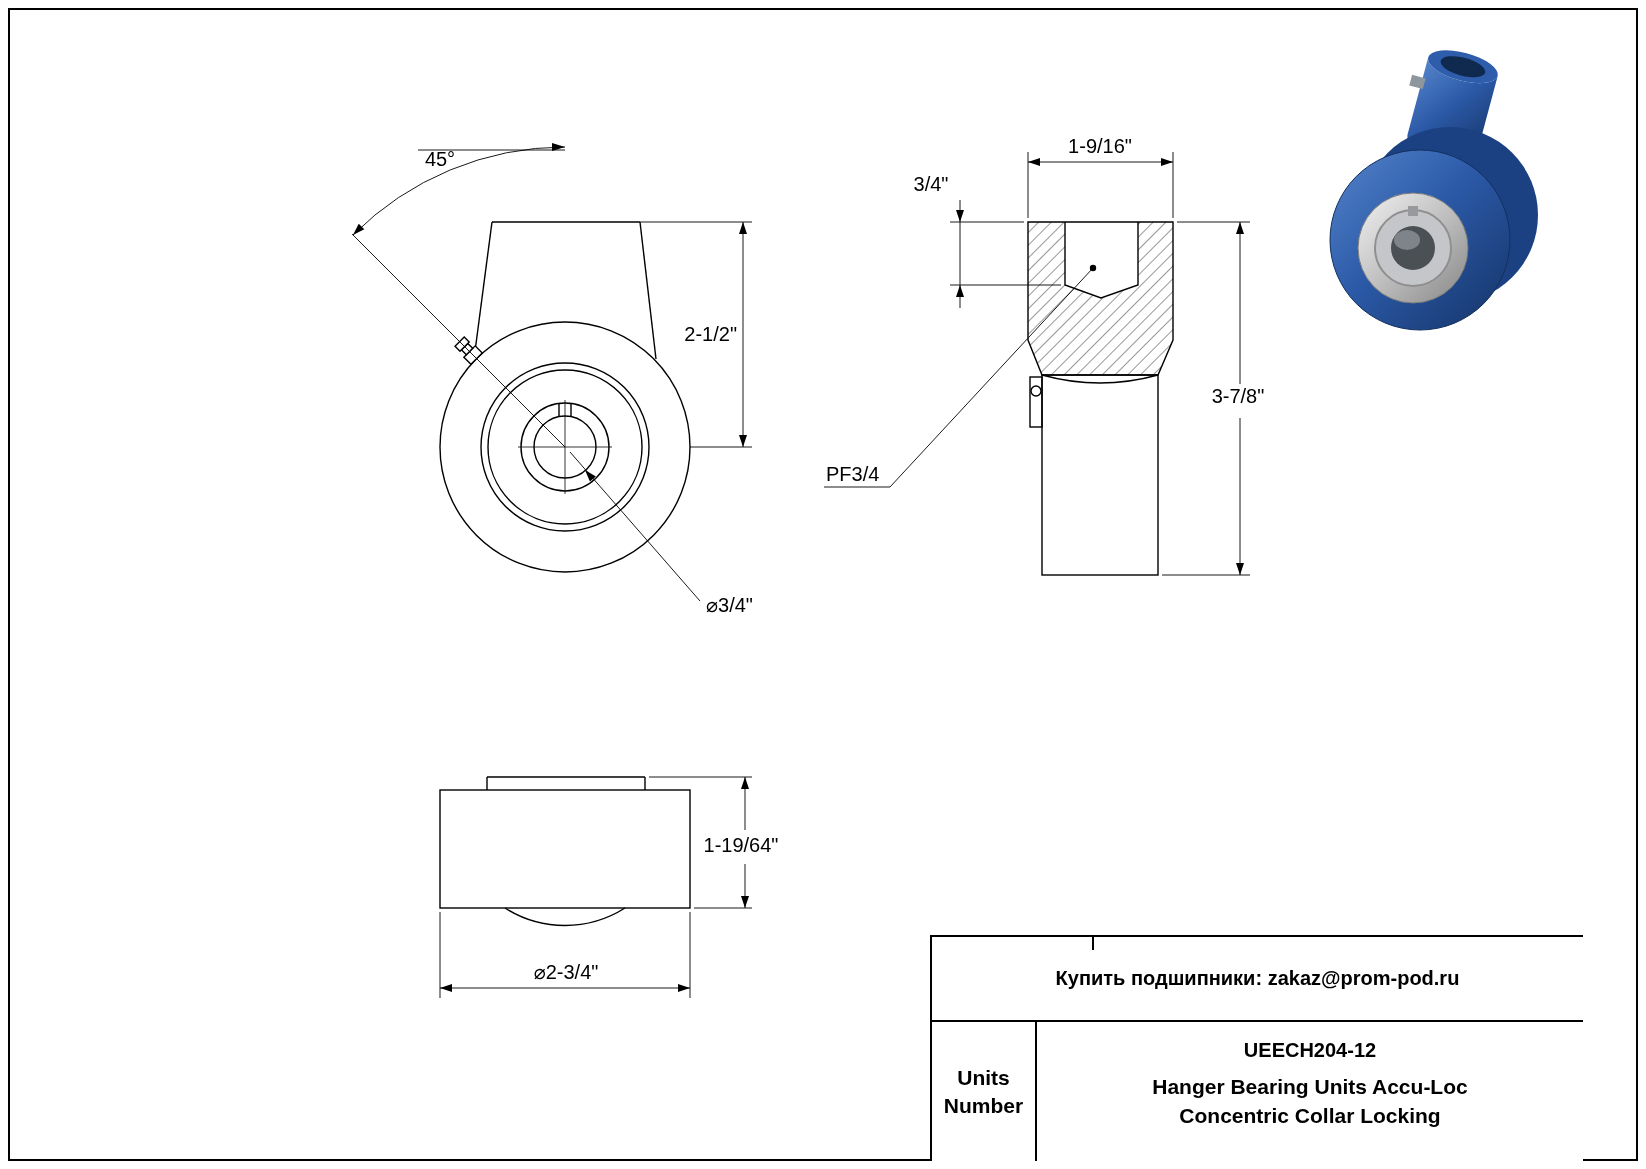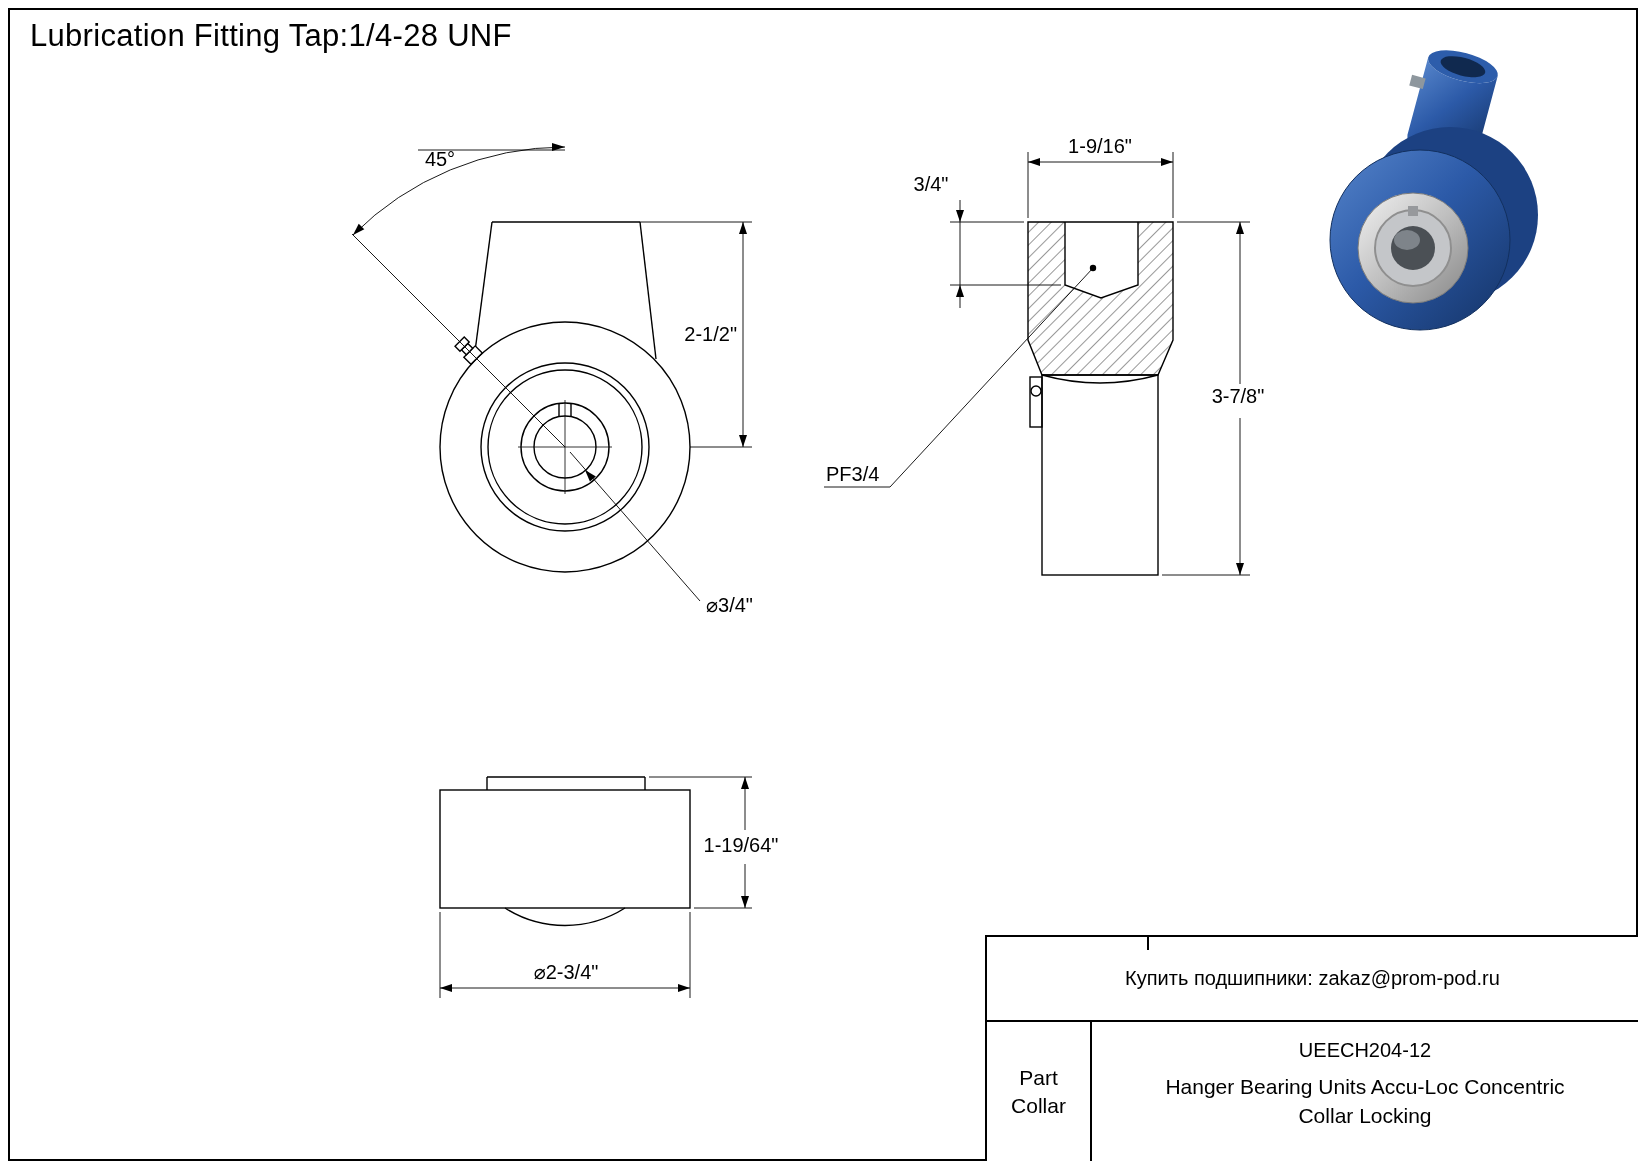--- a/index.html
+++ b/index.html
@@ -3,41 +3,40 @@
 <meta charset="utf-8">
 <style>
   * { margin:0; padding:0; box-sizing:border-box; }
   html,body { background:#ffffff; }
   body { font-family:"Liberation Sans", sans-serif; color:#000; }
   .page { position:relative; width:1646px; height:1169px; background:#fff; overflow:hidden; }
   .page-border { position:absolute; left:8px; top:8px; width:1630px; height:1153px; border:2px solid #000; pointer-events:none; }
   .page-title { position:absolute; left:30px; top:18px; font-size:31px; letter-spacing:0.3px; }
   svg.drawing { position:absolute; left:0; top:0; }
   svg text { font-family:"Liberation Sans", sans-serif; font-size:20px; fill:#000; stroke:none; }
-  .title-block { position:absolute; left:985px; top:935px; width:653px; height:226px;
+  .title-block { position:absolute; left:930px; top:935px; width:653px; height:226px;
                  border-top:2px solid #000; border-left:2px solid #000; background:#fff;
-                 display:flex; flex-direction:column; }
+                 display:flex; flex-direction:column;font-weight:bold; }
   .tb-top { height:85px; border-bottom:2px solid #000; display:flex; align-items:center;
             justify-content:center; font-size:20px; position:relative; }
   .tb-tick { position:absolute; left:160px; top:0; width:2px; height:13px; background:#000; }
   .tb-bottom { flex:1; display:flex; }
   .tb-part-label { width:105px; border-right:2px solid #000; display:flex; align-items:center;
                    justify-content:center; text-align:center; font-size:21px; line-height:1.3; padding:4px; }
   .tb-part-info { flex:1; padding-top:17px; text-align:center; }
   .tb-part-number { font-size:20px; }
   .tb-part-desc { margin-top:10px; font-size:21px; line-height:1.4; padding:0 70px; }
 </style>
 </head>
 <body>
 
 <div class="page">
 
   <div class="page-border"></div>
 
-  <div class="page-title">Lubrication Fitting Tap:1/4-28 UNF</div>
 
   <svg class="drawing" width="1646" height="1169" viewBox="0 0 1646 1169">
     <defs>
       <pattern id="hatch" patternUnits="userSpaceOnUse" width="9" height="9" patternTransform="rotate(45)">
         <line x1="0" y1="0" x2="0" y2="9" stroke="#1a1a1a" stroke-width="0.9"></line>
       </pattern>
       <linearGradient id="blueBody" x1="0" y1="0" x2="1" y2="1">
         <stop offset="0" stop-color="#5584ca"></stop>
         <stop offset="0.45" stop-color="#2c5aa8"></stop>
         <stop offset="1" stop-color="#143366"></stop>
@@ -169,21 +168,21 @@
       <ellipse cx="92" cy="210" rx="13" ry="10" fill="#7e848a"></ellipse>
     </g>
   </svg>
 
   <div class="title-block">
     <div class="tb-top">
       <div class="tb-tick"></div>
       <div>Купить подшипники: zakaz@prom-pod.ru</div>
     </div>
     <div class="tb-bottom">
-      <div class="tb-part-label">Part Collar</div>
+      <div class="tb-part-label">Units Number</div>
       <div class="tb-part-info">
         <div class="tb-part-number">UEECH204-12</div>
         <div class="tb-part-desc">Hanger Bearing Units Accu-Loc Concentric Collar Locking</div>
       </div>
     </div>
   </div>
 
 </div>
 
 </body></html>

